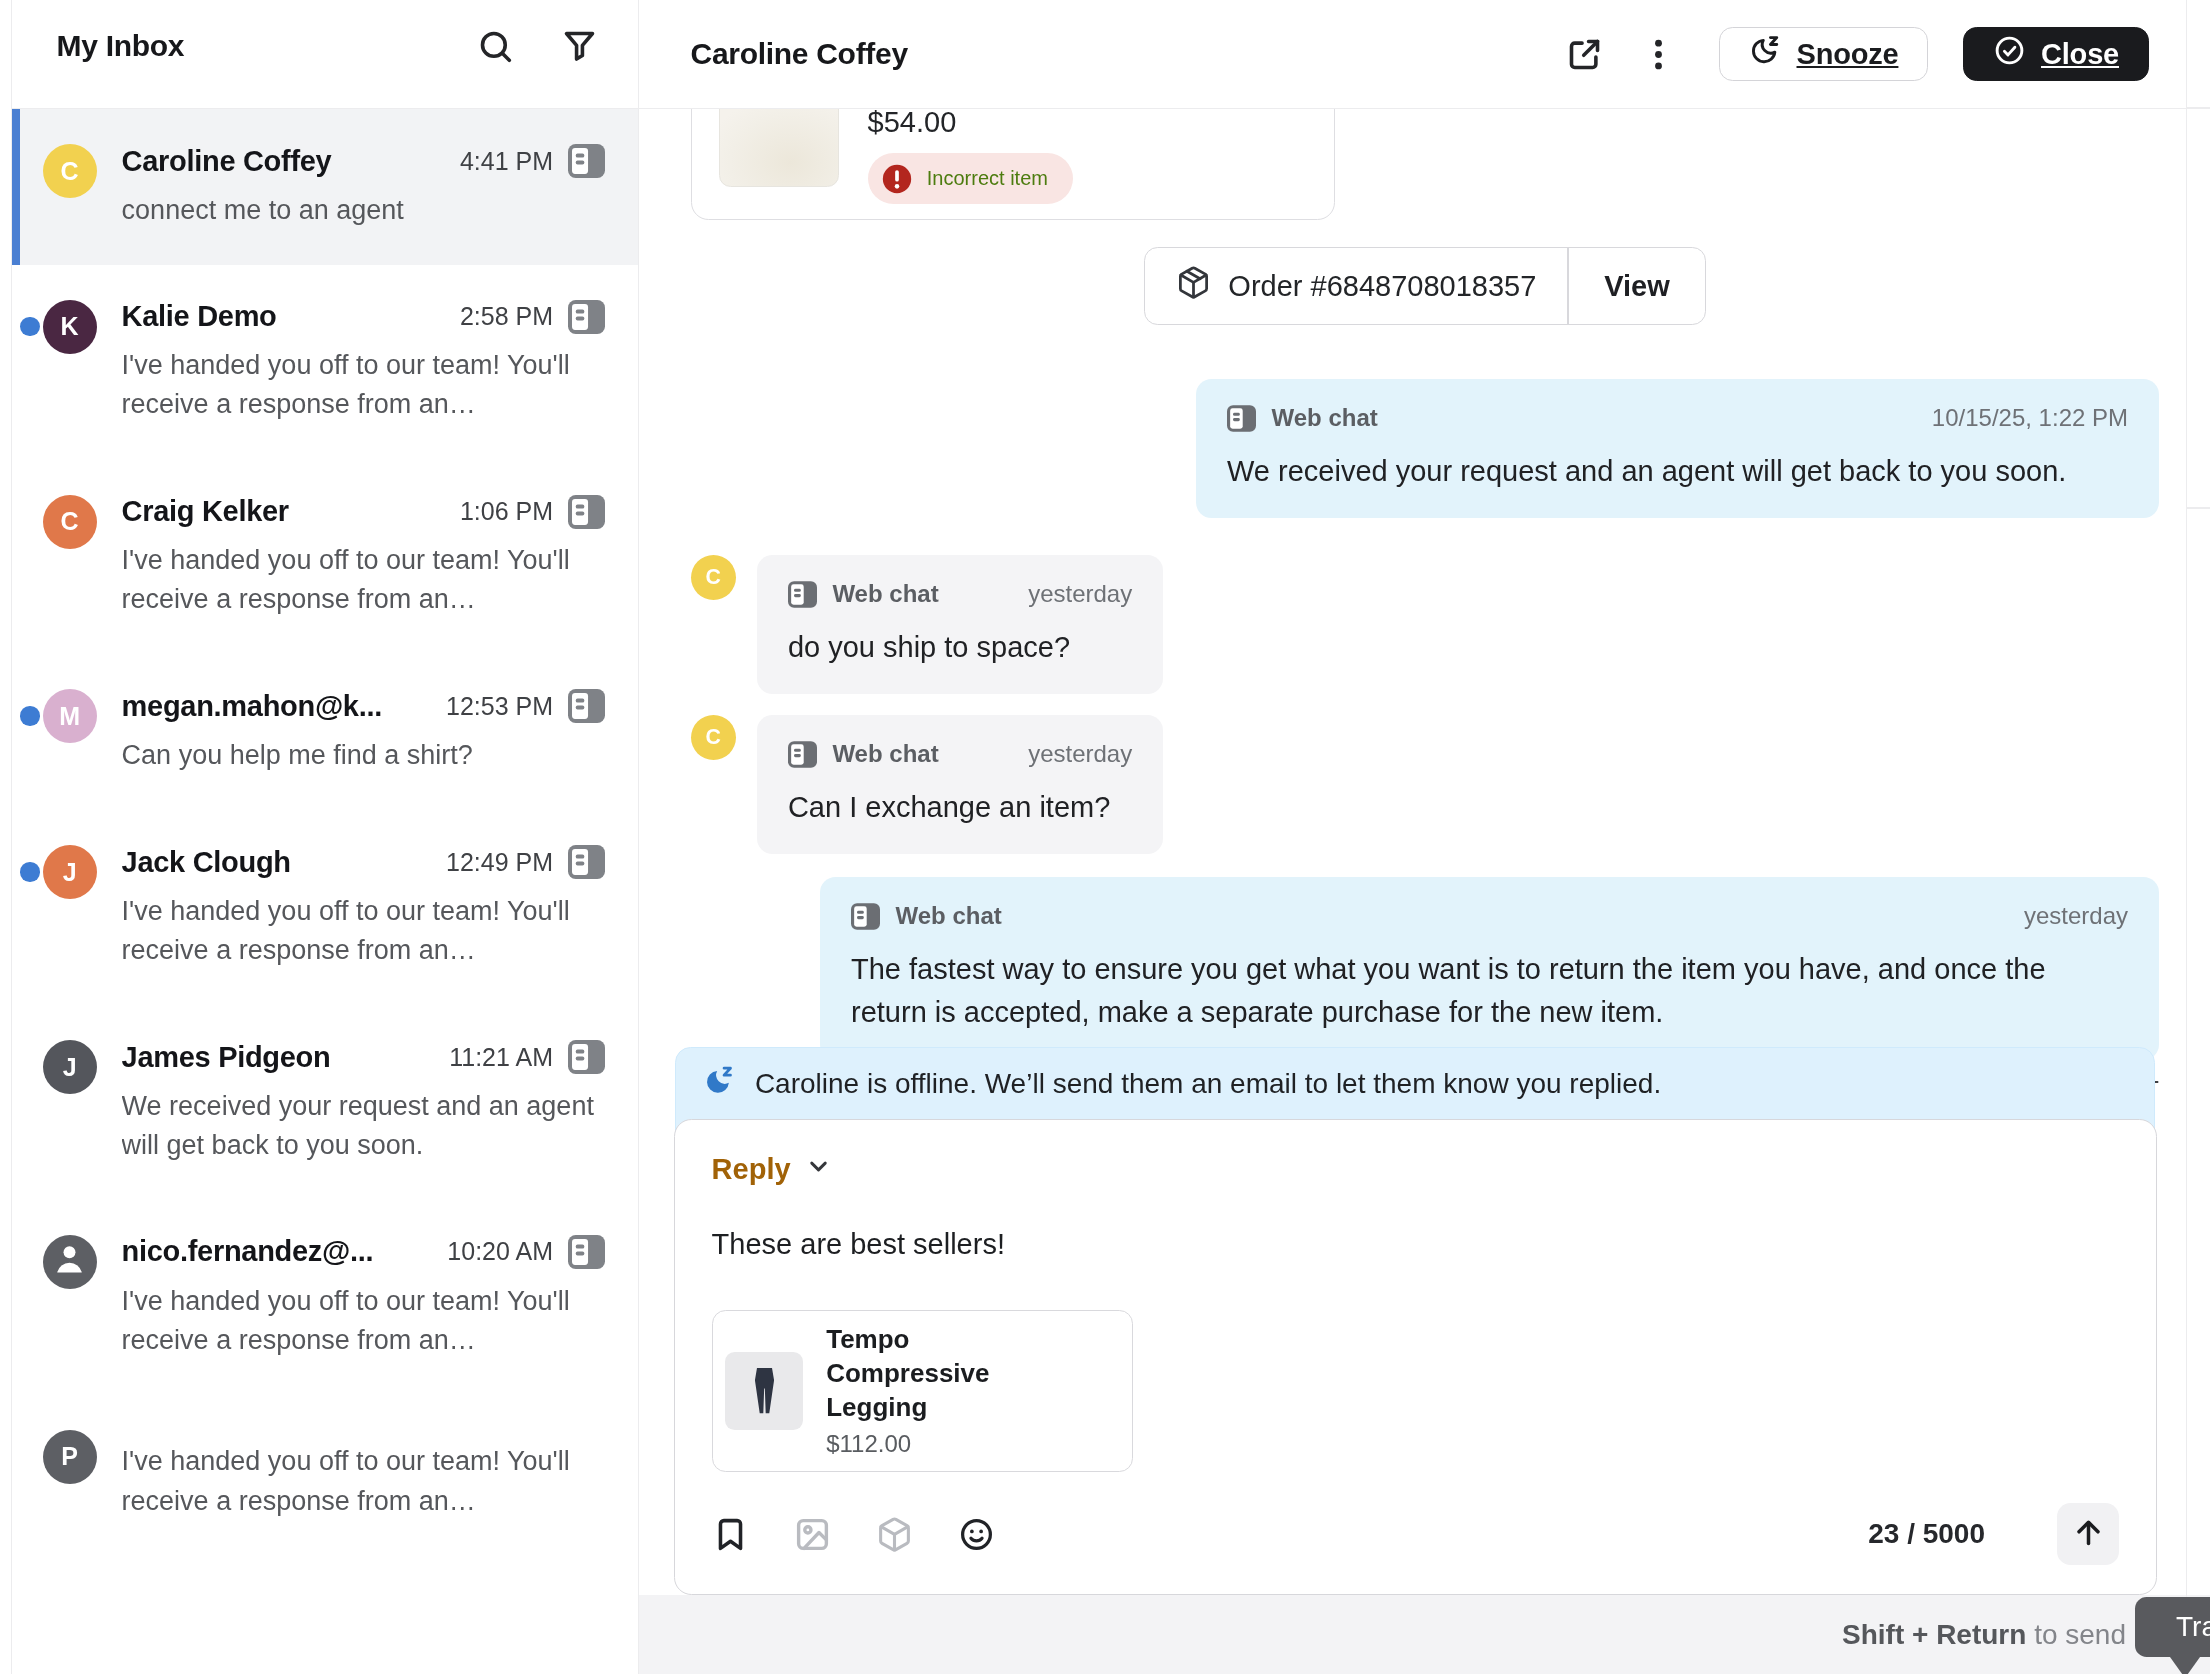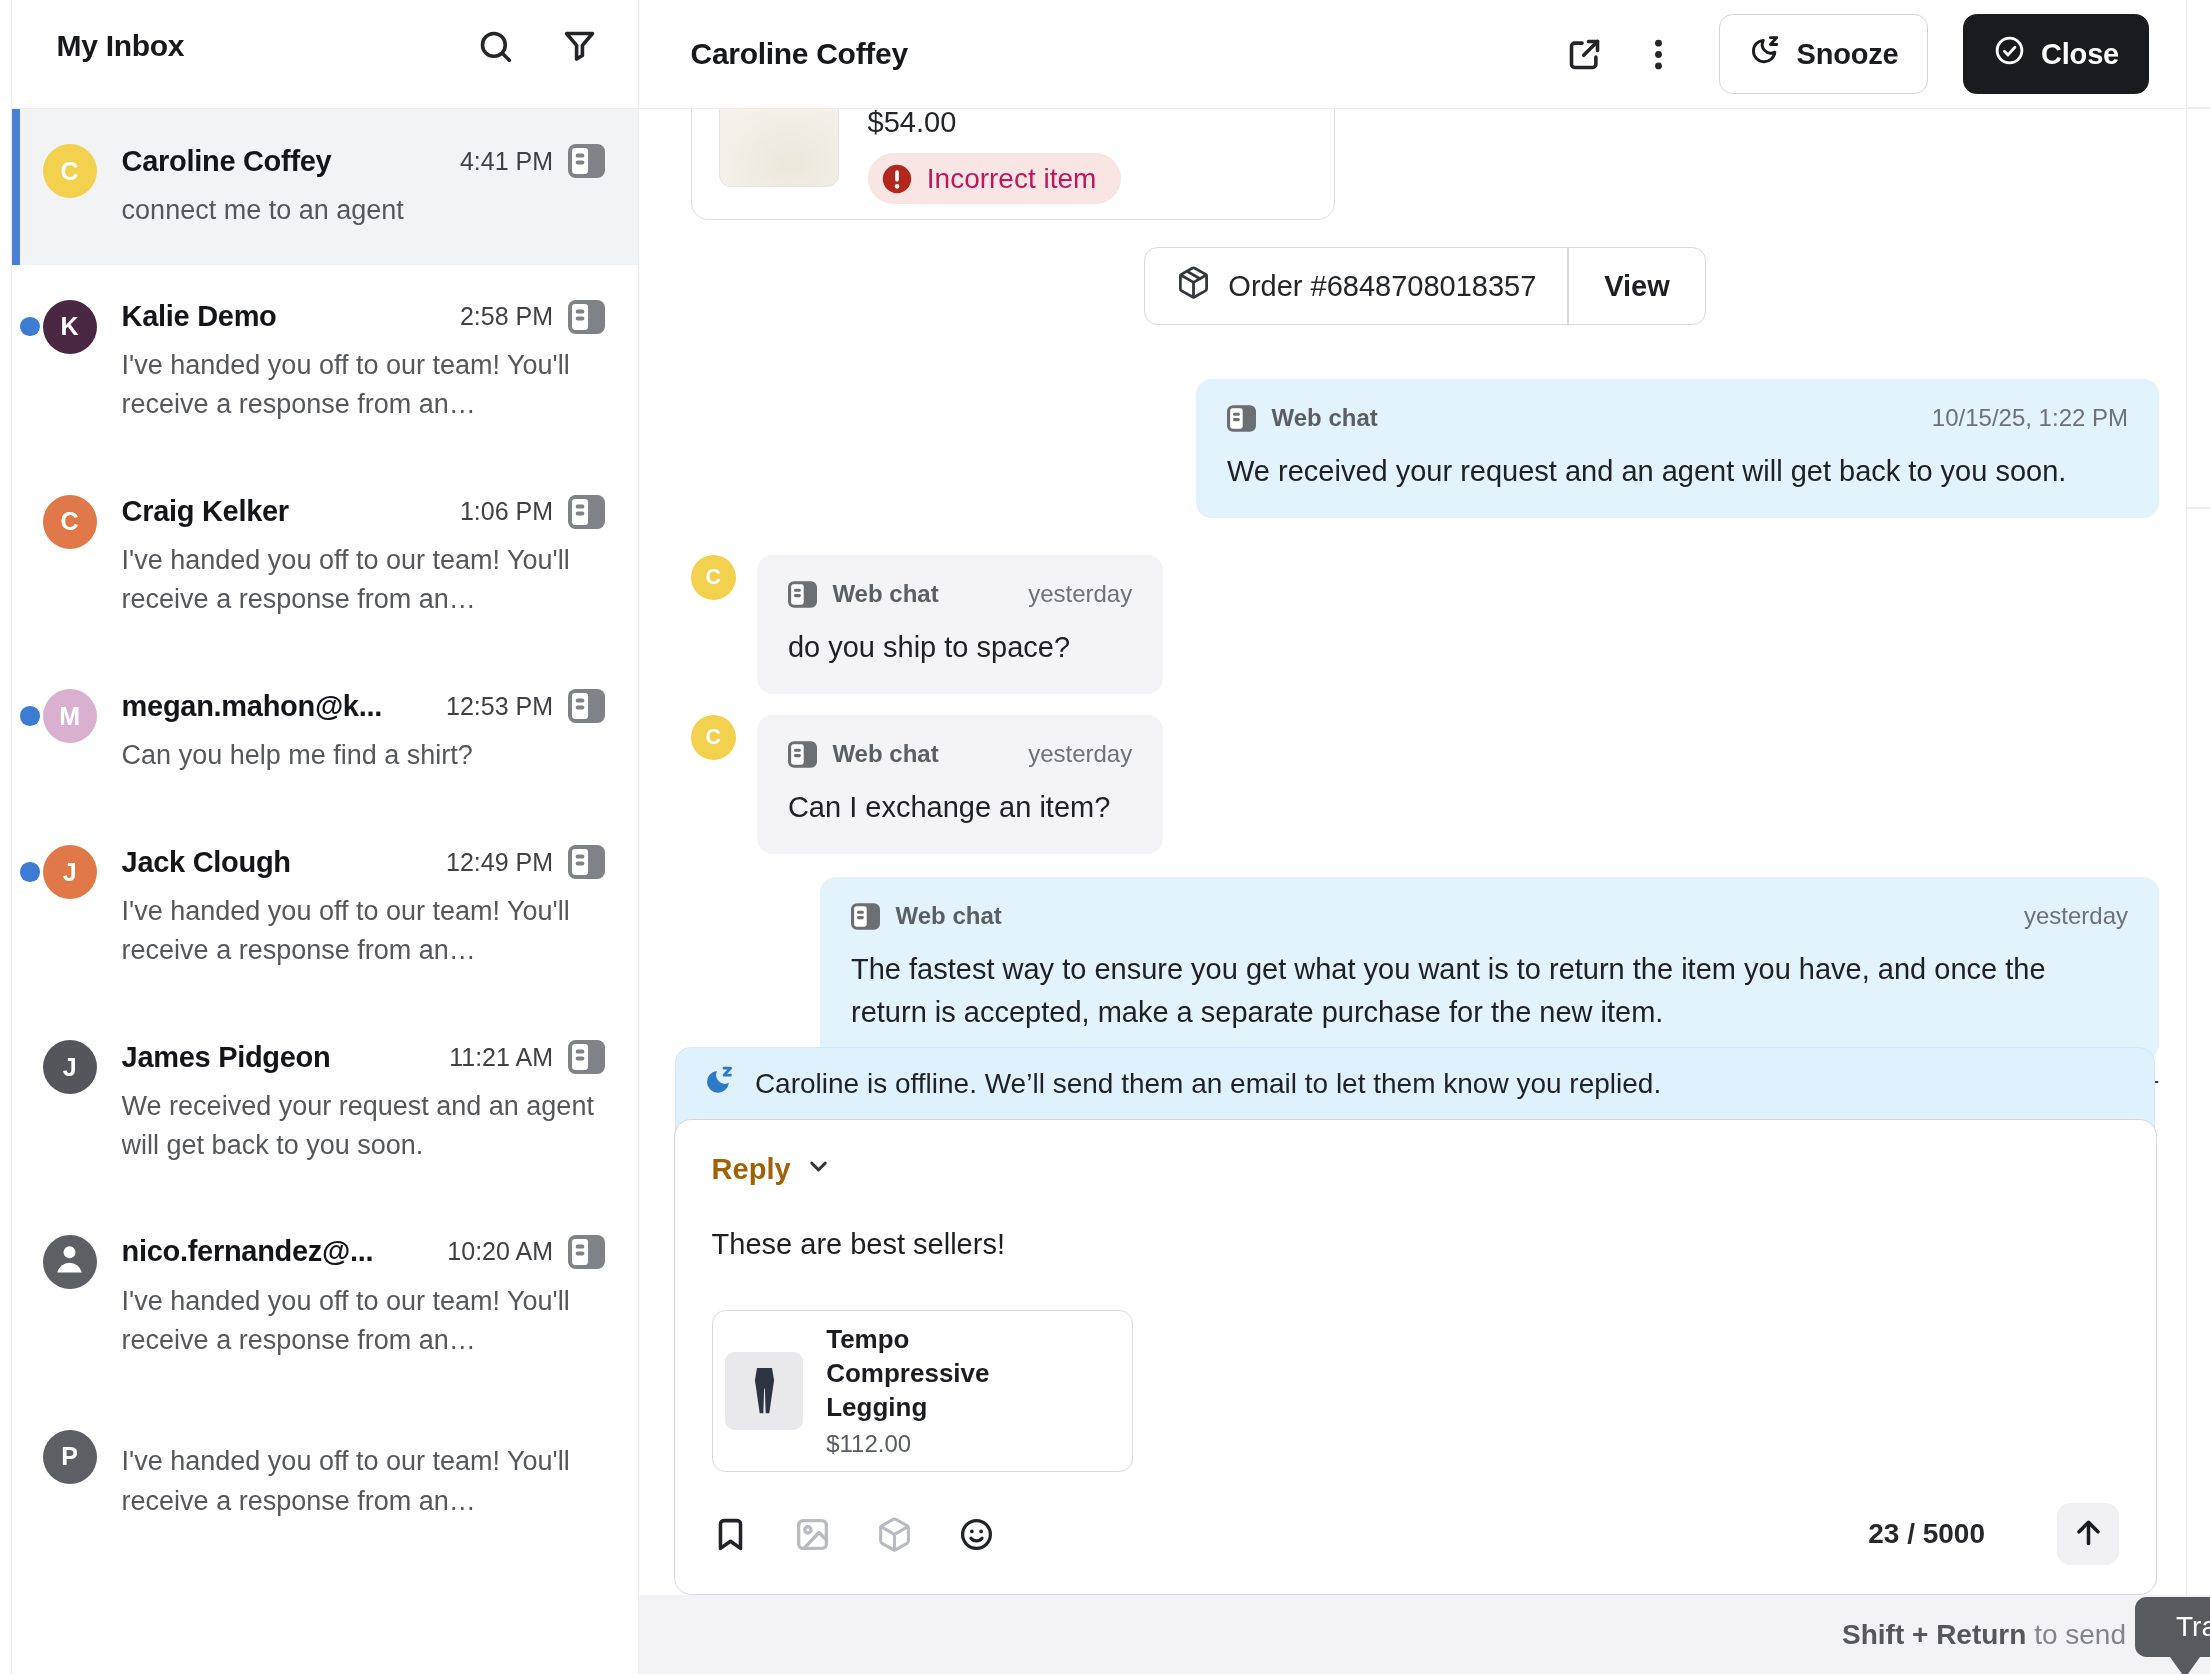--- a/index.html
+++ b/index.html
@@ -41,32 +41,32 @@
   .channel-ic svg { width:37px; height:34px; display:block; }
   .conv-preview { margin-top:12.6px; font-size:27px; line-height:1.45; color:#55575b; display:-webkit-box; -webkit-line-clamp:2; -webkit-box-orient:vertical; overflow:hidden; }
 
   
   .main-panel { flex:1; min-width:0; display:flex; flex-direction:column; background:#fff; }
   .main-header { height:109px; flex:0 0 auto; display:flex; align-items:center; padding:0 37px 0 52px; border-bottom:1.9px solid #ececee; }
   .main-title { margin:0; font-size:30px; font-weight:700; letter-spacing:-0.3px; color:#17181b; }
   .hdr-right { margin-left:auto; display:flex; align-items:center; gap:35px; }
   .icon-plain { background:none; border:none; padding:0; cursor:pointer; }
   .icon-plain svg { width:39px; height:39px; color:#242528; display:block; }
-  .btn { display:flex; align-items:center; gap:14.6px; height:80px; padding:0 29px; border-radius:13.6px; font-size:29px; font-weight:700; font-family:inherit; cursor:pointer; letter-spacing:-0.2px; }
+  .btn { display:flex; align-items:center; gap:14.6px; height:54px; padding:0 29px; border-radius:13.6px; font-size:29px; font-weight:700; font-family:inherit; cursor:pointer; letter-spacing:-0.2px;text-decoration:underline; }
   .btn.snooze { background:#fff; border:1.9px solid #d4d4d8; color:#1b1c1f; margin-left:5.8px; }
   .btn.close  { background:#1a1b1e; border:1.9px solid #1a1b1e; color:#fff; }
   .btn svg { width:33px; height:33px; }
 
   .chat-scroll { flex:1; overflow:hidden; padding:0 27px 0 52px; position:relative; }
 
   .cut-card { height:173px; width:644px; margin-top:-62px; border:1.9px solid #dedee2; border-radius:17.5px; display:flex; gap:29px; padding:19.4px 27px; background:#fff; }
   .cut-img { width:120px; height:120px; border-radius:11.6px; border:1px solid #e7e5df;
              background:radial-gradient(87px 68px at 60% 80%, #ece7da 0%, #f2efe7 70%, #f5f2ec 100%); }
   .cut-price { margin-top:39px; font-size:29px; color:#232528; }
-  .issue-badge { margin-top:13.6px; display:inline-flex; align-items:center; gap:12.6px; background:#f9e5e3; border-radius:969px; padding:8.7px 25px 8.7px 12.6px; font-size:28px; color:#be185d; width:fit-content;text-align:right; }
+  .issue-badge { margin-top:13.6px; display:inline-flex; align-items:center; gap:12.6px; background:#f9e5e3; border-radius:969px; padding:8.7px 25px 8.7px 12.6px; font-size:20px; color:#4d7c0f; width:fit-content;text-align:right; }
   .issue-badge svg { width:34px; height:34px; display:block; }
 
   .order-row { display:flex; justify-content:center; margin-top:27px; }
   .order-chip { display:flex; align-items:stretch; height:78px; border:1.9px solid #d8d8dc; border-radius:13.6px; background:#fff; overflow:hidden; }
   .order-left { display:flex; align-items:center; gap:17.5px; padding:0 31px; font-size:29px; color:#232528; }
   .order-left svg { width:35px; height:35px; color:#33363b; }
   .order-div { width:1.9px; background:#d8d8dc; }
   .order-view { padding:0 35px; font-size:29px; font-weight:600; color:#1e1f23; background:none; border:none; font-family:inherit; cursor:pointer; }
 
   .msg { border-radius:15.5px; padding:25px 31px; }

